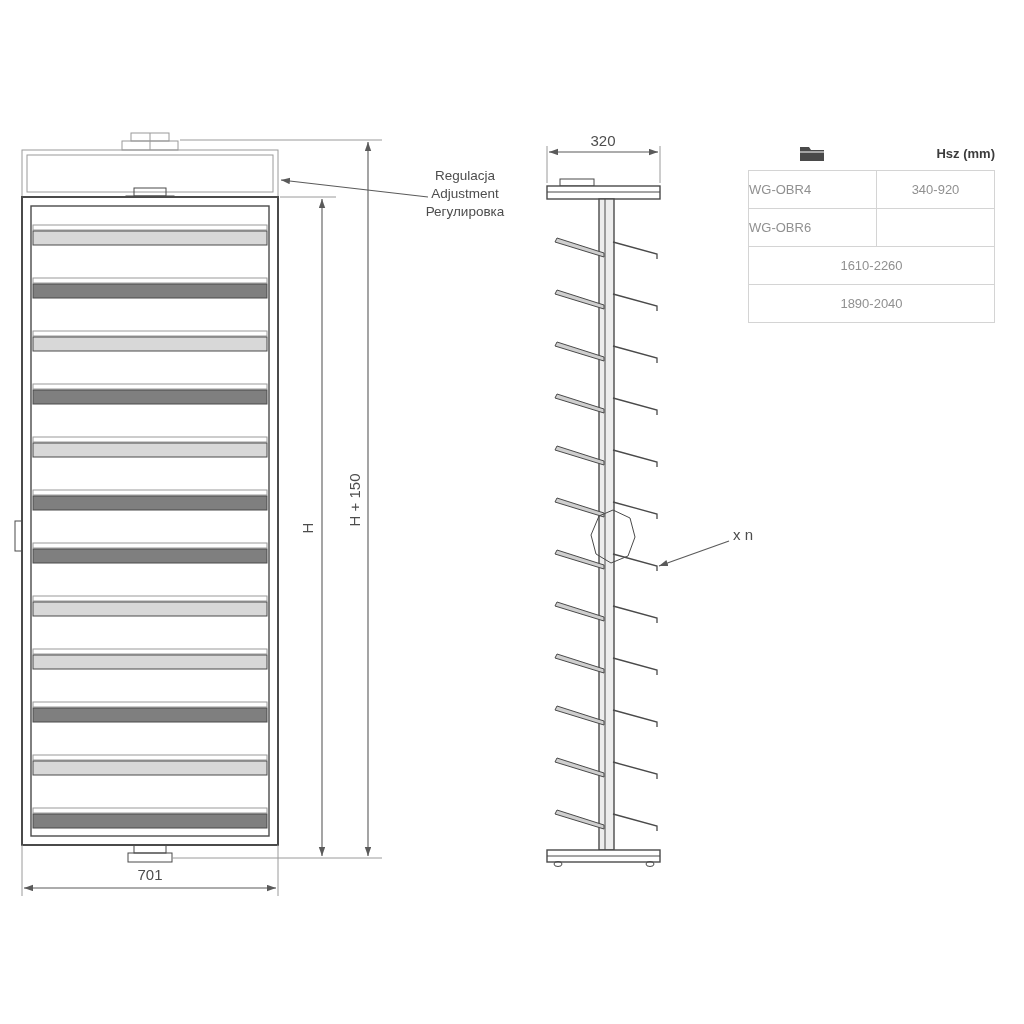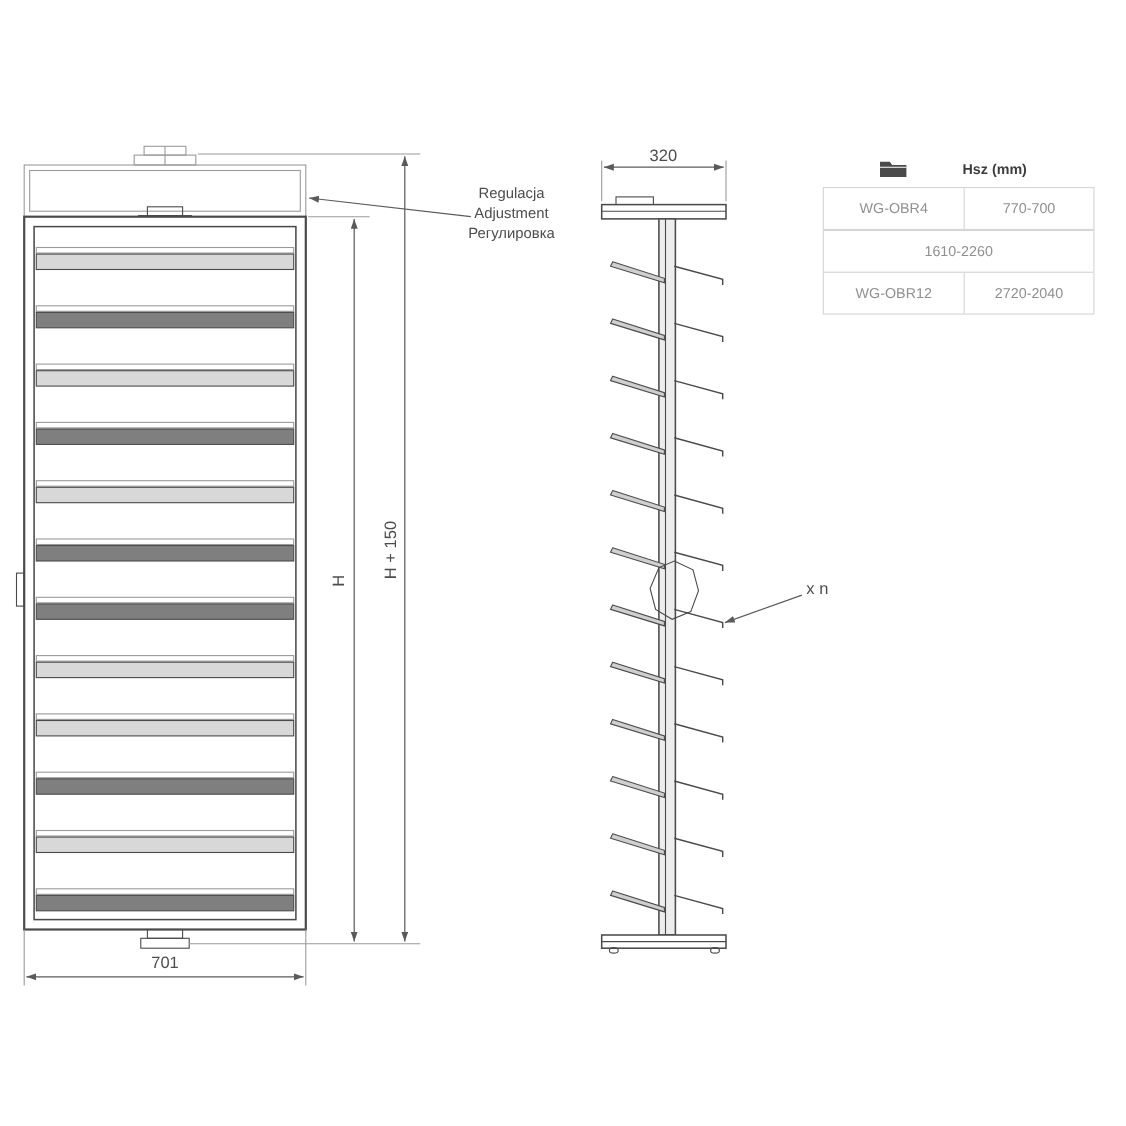--- a/index.html
+++ b/index.html
@@ -22,25 +22,25 @@
   .blade{fill:#cfcfcf;stroke:var(--line);stroke-width:1}
   .hook{fill:none;stroke:var(--line);stroke-width:1.3}
   .pole{fill:#ededed;stroke:var(--line);stroke-width:1.4}
   .dim{stroke:var(--dim);fill:none;stroke-width:1.1}
   .dimtext{fill:var(--dimtext);font-size:15px;font-family:"Liberation Sans",sans-serif;}
   .anntext{fill:var(--dimtext);font-size:13.5px;font-family:"Liberation Sans",sans-serif;}
   
   .spec-table{position:absolute;left:748px;top:136px;width:247px;font-size:13px;color:var(--ttext);}
   .t-header{display:flex;height:34px;align-items:center;}
   .t-head-c1{width:127px;display:flex;justify-content:center;align-items:center;}
-  .t-head-c2{flex:1;text-align:left;font-weight:bold;color:var(--thead);}
+  .t-head-c2{flex:1;text-align:right;font-weight:bold;color:var(--thead);}
   .t-body{border:1px solid var(--tborder);}
   .t-row{display:flex;}
   .t-row + .t-row{border-top:1px solid var(--tborder);}
-  .t-c1{width:127px;border-right:1px solid var(--tborder);text-align:center;line-height:37px;height:37px;}
+  .t-c1{width:127px;border-right:1px solid var(--tborder);line-height:37px;height:37px;}
   .t-c2{flex:1;text-align:center;line-height:37px;height:37px;}
 </style>
 </head>
 <body>
 
 <div id="stage">
 
   <svg id="drawing" width="1024" height="1024" viewBox="0 0 1024 1024" xmlns="http://www.w3.org/2000/svg">
     <defs>
       <marker id="arr" markerWidth="11" markerHeight="9" refX="9" refY="3.2" orient="auto-start-reverse" markerUnits="userSpaceOnUse">
@@ -191,27 +191,27 @@
         <svg width="26" height="18" viewBox="0 0 26 18">
           <path d="M1 3 h9 l2 3 h13 v11 h-24 z" fill="#4a4a4a"></path>
           <path d="M1 8 h24" stroke="#ffffff" stroke-width="1"></path>
         </svg>
       </div>
       <div class="t-head-c2">Hsz (mm)</div>
     </div>
     <div class="t-body">
       <div class="t-row">
         <div class="t-c1">WG-OBR4</div>
-        <div class="t-c2">770-700</div>
-      </div>
-      <div class="t-row">
+        <div class="t-c2">340-920</div>
+      </div>
+      <div class="t-row">
+        <div class="t-c1">WG-OBR6</div>
       </div>
       <div class="t-row">
         <div class="t-c2">1610-2260</div>
       </div>
       <div class="t-row">
-        <div class="t-c1">WG-OBR12</div>
-        <div class="t-c2">2720-2040</div>
+        <div class="t-c2">1890-2040</div>
       </div>
     </div>
   </div>
 
 </div>
 
 </body></html>

